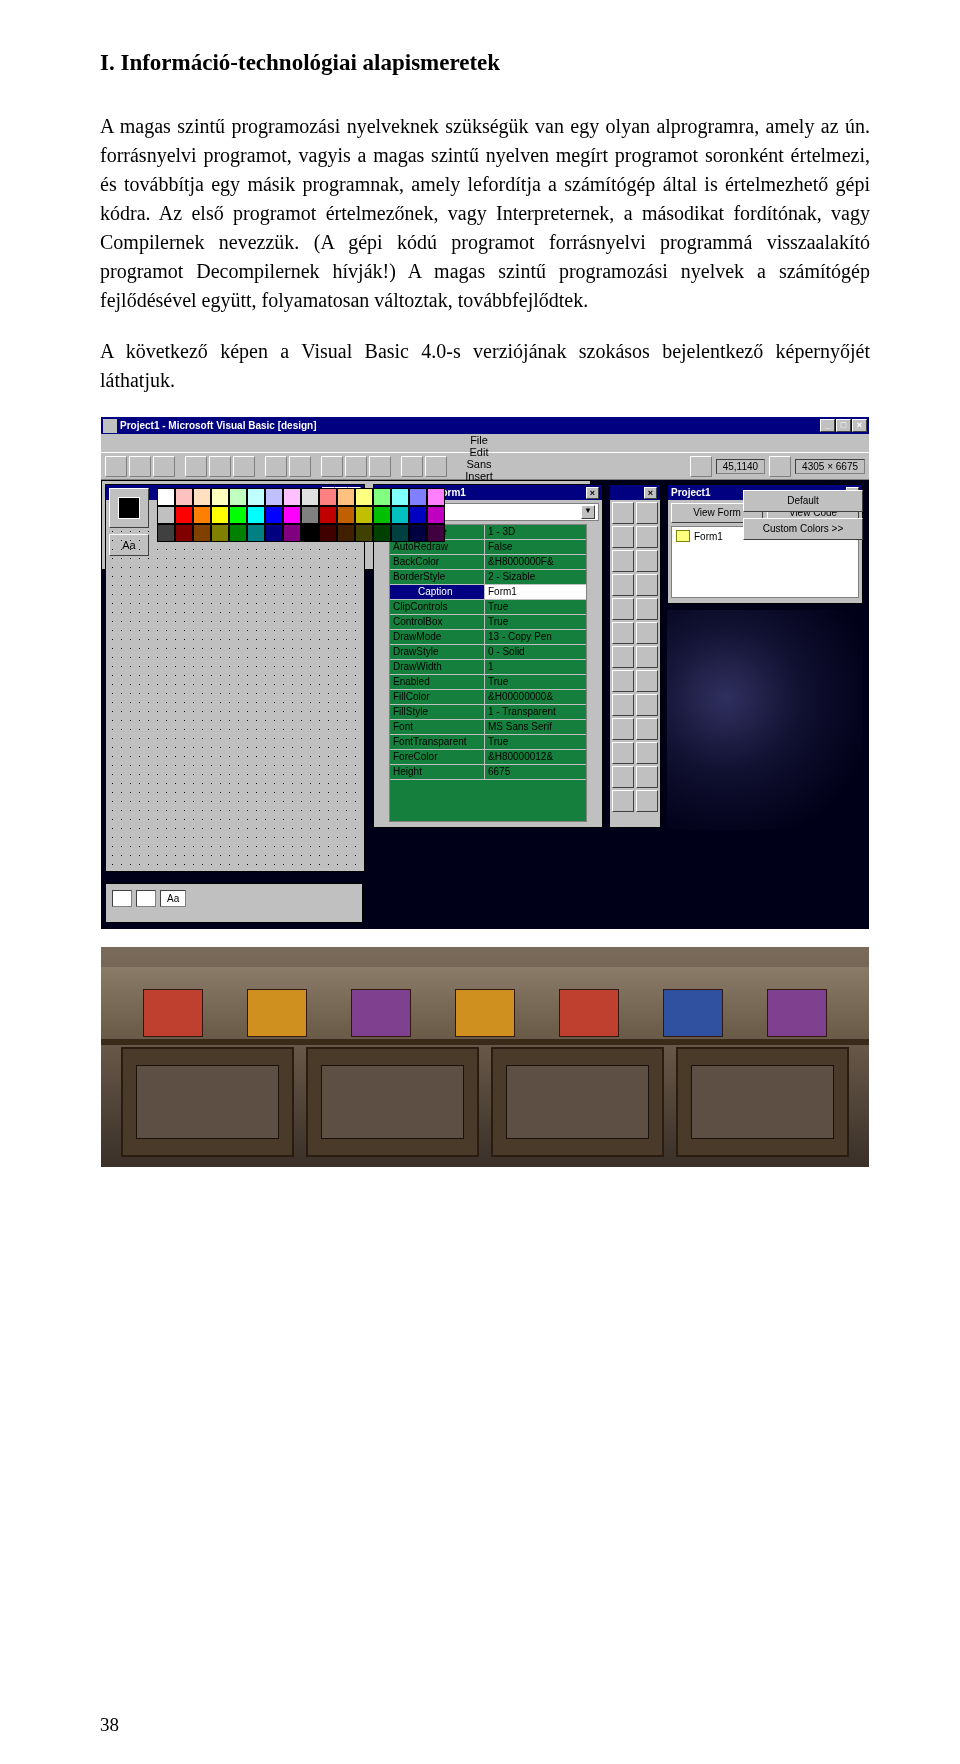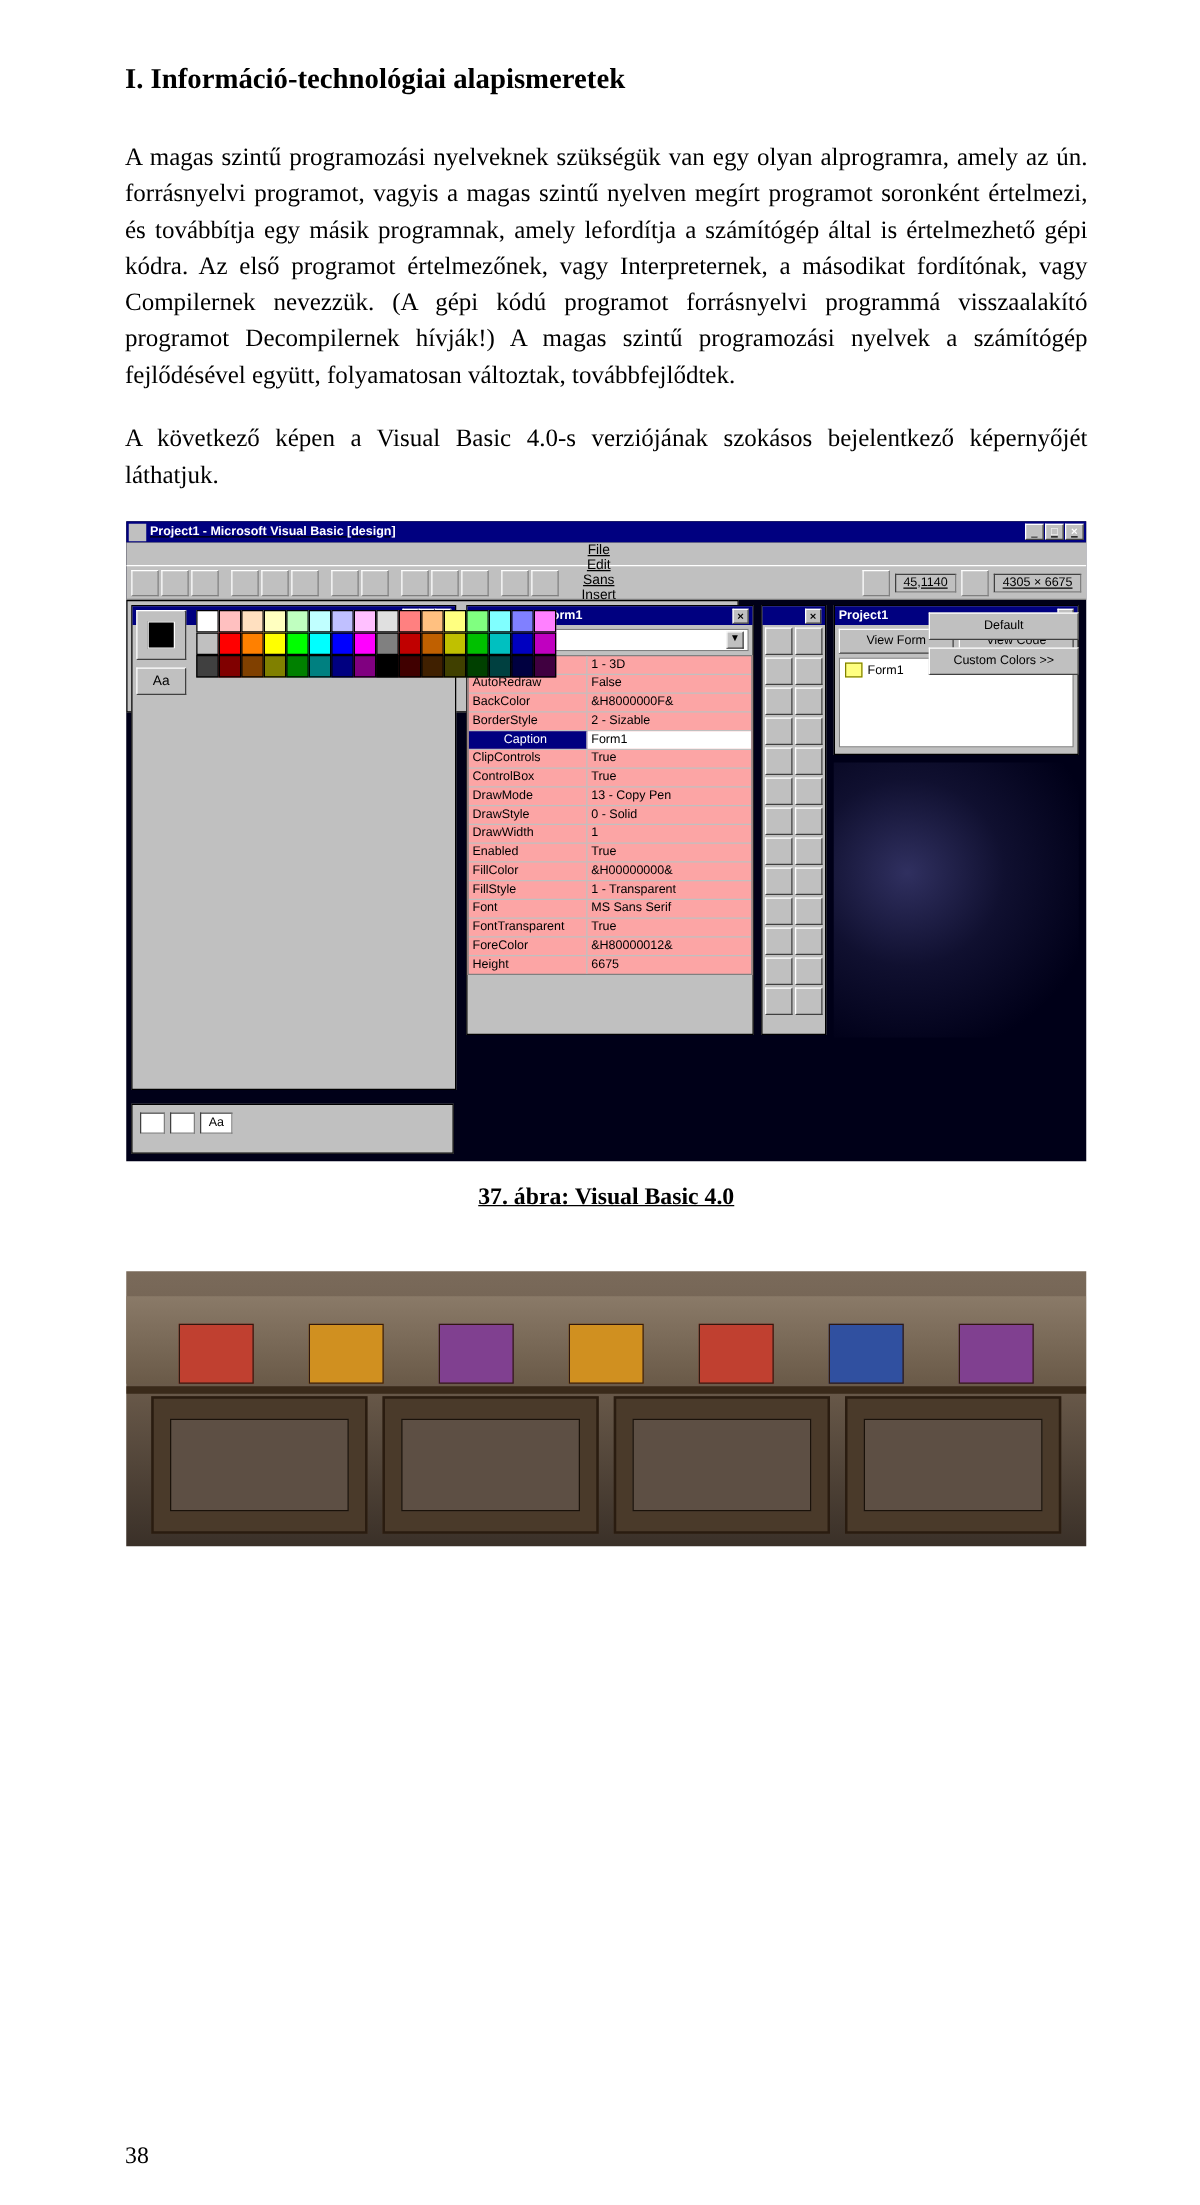--- a/index.html
+++ b/index.html
@@ -18,21 +18,21 @@
     font-weight: bold;
     margin-bottom: 36px;
   }
   .body-text {
     font-family: Georgia, serif;
     font-size: 20px;
     line-height: 1.45;
     text-align: justify;
     margin-bottom: 22px;
   }
-  .figure-block { margin-top: 18px; text-decoration: underline; }
+  .figure-block { margin-top: 18px; }
   .caption {
     font-family: 'Times New Roman', serif;
     font-size: 19px;
     font-weight: bold;
     text-align: center;
     margin-top: 18px;
     margin-bottom: 48px;
   }
   .page-number {
     position: absolute;
@@ -128,21 +128,21 @@
   .form1-foot { position:absolute; left:4px; bottom:6px; width:258px; height:40px; background:#c0c0c0; border:1px solid #000;}
   .form1-foot .boxes{display:flex; gap:4px; padding:6px;}
   .ffbox{border:1px solid #808080; border-top-color:#404040; border-left-color:#404040; padding:2px 6px; font-size:10px; background:#fff;}
   .ffbox.small{width:20px;}
   
   .props { top:4px; left:272px; width:230px; height:344px; }
   .props-combo { margin:3px; height:18px; background:#fff; border:1px solid #808080;
     display:flex; align-items:center; padding:0 3px; font-size:10px;}
   .props-combo .dd{margin-left:auto; width:14px; height:14px; background:#c0c0c0;
     border:1px solid #fff; border-right-color:#404040; border-bottom-color:#404040; text-align:center; font-size:8px;}
-  .props-grid { margin:0 0; background:#fca5a5; border:1px solid #808080; height:256px; overflow:hidden;}
+  .props-grid { margin:0 15px; background:#15803d; border:1px solid #808080; height:298px; overflow:hidden;}
   .prow { display:flex; height:15px; font-size:10px; border-bottom:1px solid #c0c0c0;}
   .prow .pn{ width:95px; padding:1px 3px; border-right:1px solid #c0c0c0;}
   .prow .pv{ flex:1; padding:1px 3px;}
   .prow.sel .pn{ background:#000080; color:#fff;padding-left:28px;}
   .prow.sel .pv{ background:#fff;}
   
   .palette-win { top:352px; left:272px; width:490px; height:90px; background:#c0c0c0; border:1px solid #000;}
   .pal-left { position:absolute; top:8px; left:8px; width:40px;}
   .pal-fg { width:40px; height:40px; border:1px solid #fff; border-right-color:#404040; border-bottom-color:#404040; background:#c0c0c0; display:flex; align-items:center; justify-content:center;}
   .pal-fg .inner{width:22px; height:22px; background:#000; border:1px solid #fff;}
@@ -457,21 +457,20 @@
             <div class="pc" style="background: rgb(64, 0, 64);"></div>
           </div>
         <div class="pal-btns">
           <div class="pal-btn">Default</div>
           <div class="pal-btn">Custom Colors &gt;&gt;</div>
         </div>
       </div>
 
     </div>
   </div>
-  <div class="caption">37. ábra: Visual Basic 4.0</div>
 </div>
 
 <div class="figure-block">
   <div class="photo">
     <div class="shelf-top">
       <div class="game-box"></div>
       <div class="game-box b2"></div>
       <div class="game-box b3"></div>
       <div class="game-box b2"></div>
       <div class="game-box"></div>

